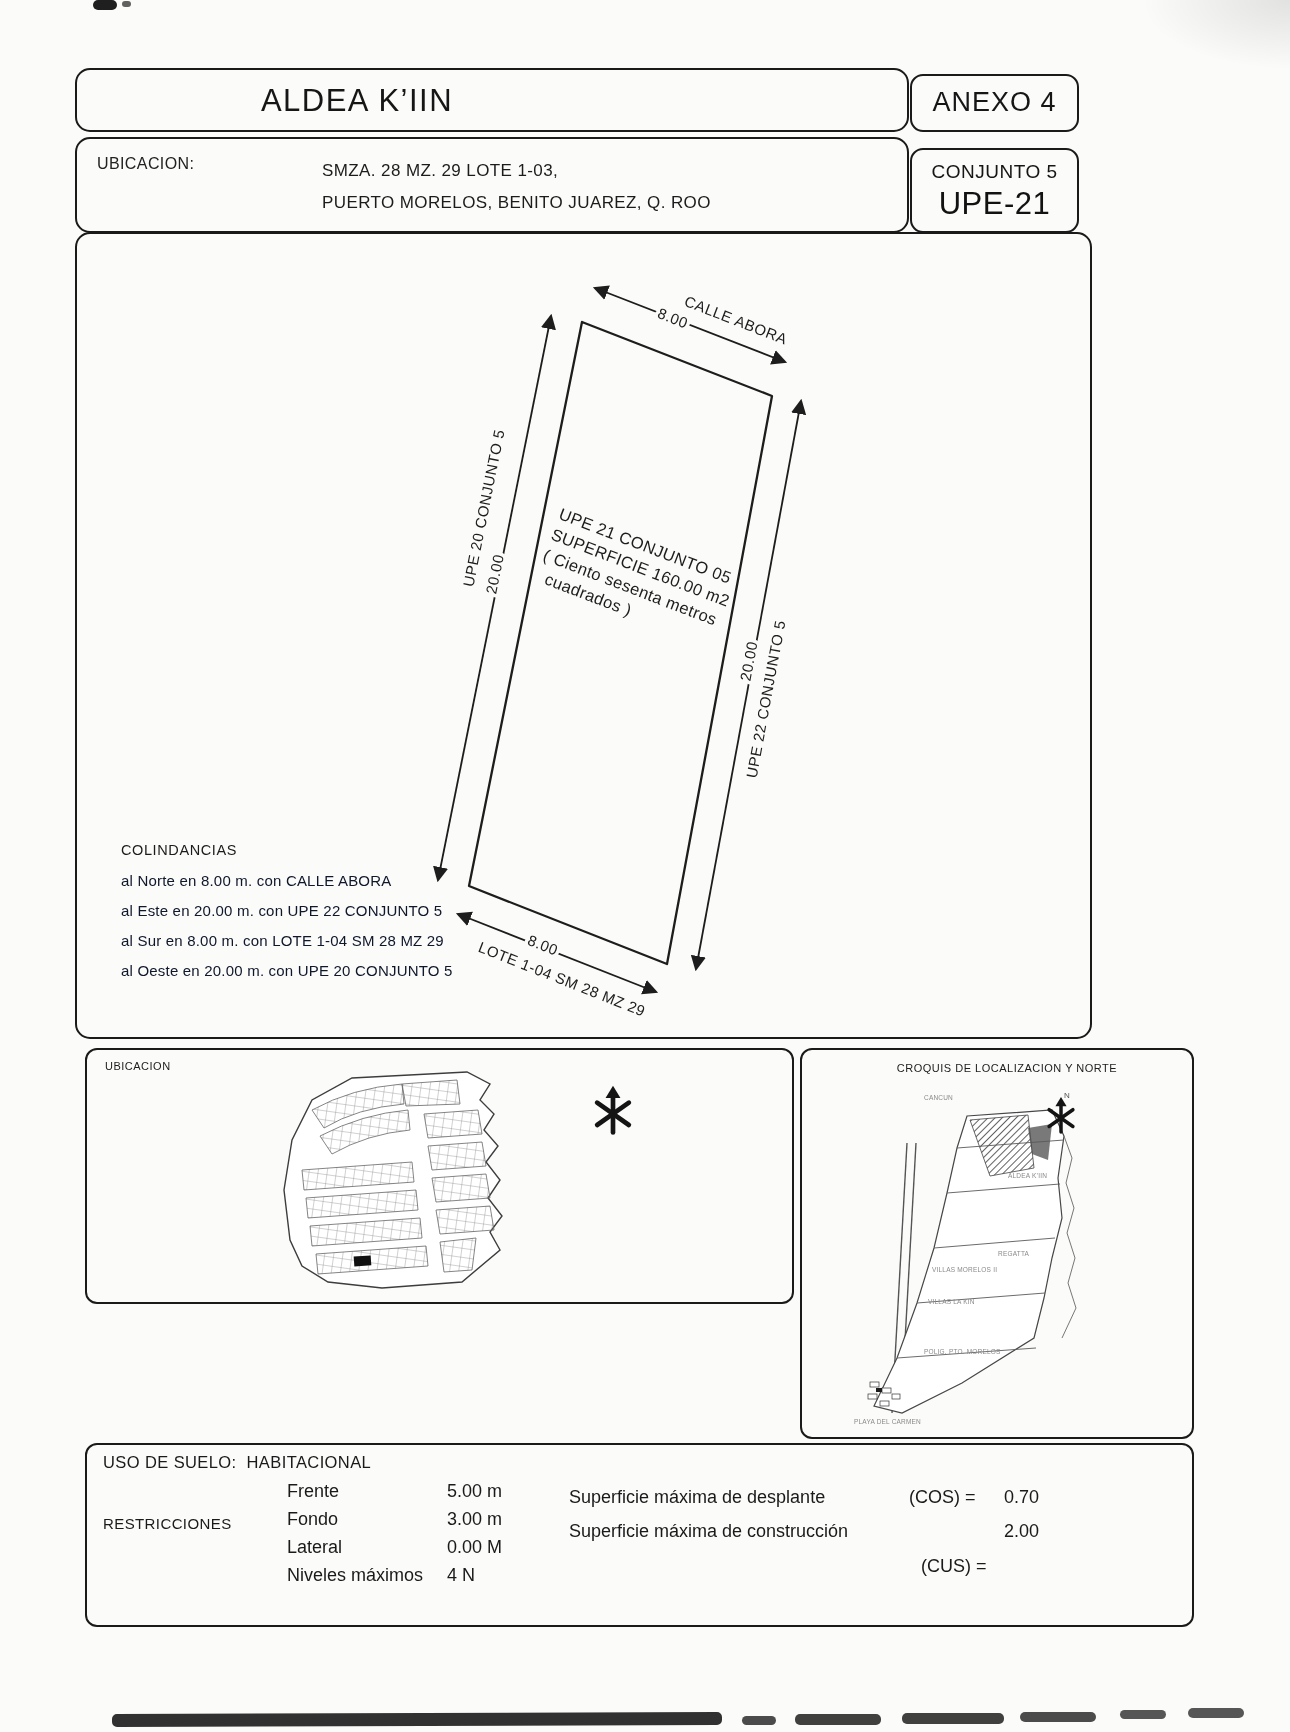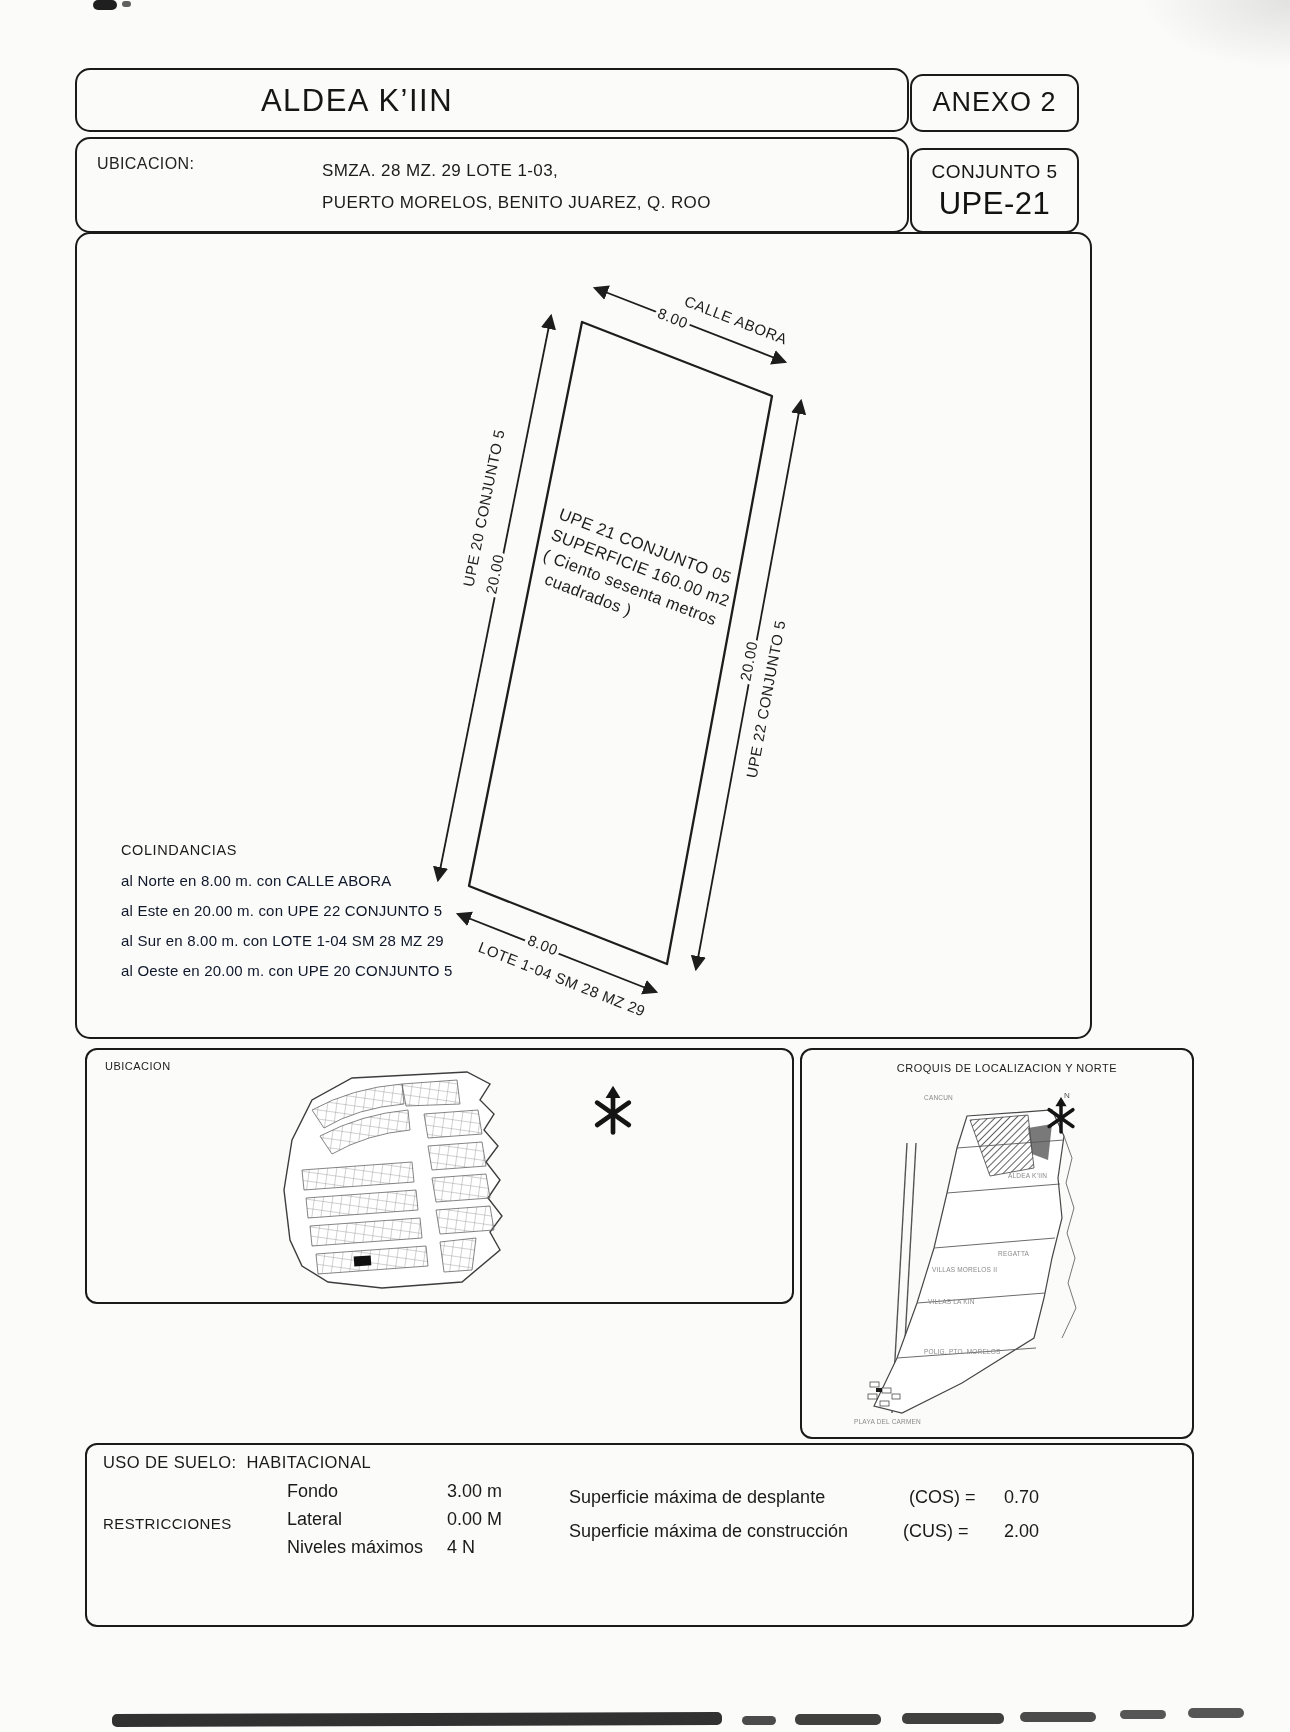--- a/index.html
+++ b/index.html
@@ -46,21 +46,21 @@
   <div class="artifact" style="left:795px;top:1714px;width:86px;height:11px;opacity:.85;"></div>
   <div class="artifact" style="left:902px;top:1713px;width:102px;height:11px;opacity:.85;"></div>
   <div class="artifact" style="left:1020px;top:1712px;width:76px;height:10px;opacity:.8;"></div>
   <div class="artifact" style="left:1120px;top:1710px;width:46px;height:9px;opacity:.75;"></div>
   <div class="artifact" style="left:1188px;top:1708px;width:56px;height:10px;opacity:.75;"></div>
 
   <div class="box" style="left:75px;top:68px;width:830px;height:60px;">
     <div class="abs tc title-text" style="left:0;top:13px;width:560px;">ALDEA K’IIN</div>
   </div>
   <div class="box" style="left:910px;top:74px;width:165px;height:54px;border-radius:13px;">
-    <div class="abs tc annex-text" style="left:0;top:11px;width:100%;">ANEXO 2</div>
+    <div class="abs tc annex-text" style="left:0;top:11px;width:100%;">ANEXO 4</div>
   </div>
 
   <div class="box" style="left:75px;top:137px;width:830px;height:92px;">
     <div class="abs lbl-sm" style="left:20px;top:16px;">UBICACION:</div>
     <div class="abs loc-line" style="left:245px;top:22px;">SMZA. 28 MZ. 29 LOTE 1-03,</div>
     <div class="abs loc-line" style="left:245px;top:54px;">PUERTO MORELOS, BENITO JUAREZ, Q. ROO</div>
   </div>
   <div class="box" style="left:910px;top:148px;width:165px;height:81px;border-radius:13px;">
     <div class="abs tc conj" style="left:0;top:11px;width:100%;">CONJUNTO 5</div>
     <div class="abs tc upe" style="left:0;top:36px;width:100%;">UPE-21</div>
@@ -221,20 +221,24 @@
 
   <div class="box" style="left:85px;top:1443px;width:1105px;height:180px;border-radius:12px;">
     <div class="abs uso-line" style="left:16px;top:8px;">
       <span>USO DE SUELO:</span>&nbsp;
       <span>HABITACIONAL</span>
     </div>
     <div class="abs restr-lbl" style="left:16px;top:70px;">RESTRICCIONES</div>
 
     <div class="abs" style="left:200px;top:36px;width:330px;">
       <div style="position:relative;height:28px;">
+        <span class="r-label">Frente</span>
+        <span class="r-value" style="position:absolute;left:160px;">5.00 m</span>
+      </div>
+      <div style="position:relative;height:28px;">
         <span class="r-label">Fondo</span>
         <span class="r-value" style="position:absolute;left:160px;">3.00 m</span>
       </div>
       <div style="position:relative;height:28px;">
         <span class="r-label">Lateral</span>
         <span class="r-value" style="position:absolute;left:160px;text-align:center;">0.00 M</span>
       </div>
       <div style="position:relative;height:28px;">
         <span class="r-label">Niveles máximos</span>
         <span class="r-value" style="position:absolute;left:160px;">4 N</span>
@@ -242,19 +246,19 @@
     </div>
 
     <div class="abs" style="left:482px;top:42px;width:600px;">
       <div style="position:relative;height:34px;">
         <span class="r-label">Superficie máxima de desplante</span>
         <span class="r-label" style="position:absolute;left:340px;">(COS) =</span>
         <span class="r-value" style="position:absolute;left:435px;">0.70</span>
       </div>
       <div style="position:relative;height:34px;">
         <span class="r-label">Superficie máxima de construcción</span>
-        <span class="r-label" style="position:absolute;left:334px;">(CUS) =</span>
+        <span class="r-label" style="position:absolute;left:352px;margin-top:35px;">(CUS) =</span>
         <span class="r-value" style="position:absolute;left:435px;">2.00</span>
       </div>
     </div>
   </div>
 
 </div>
 
 </body></html>

